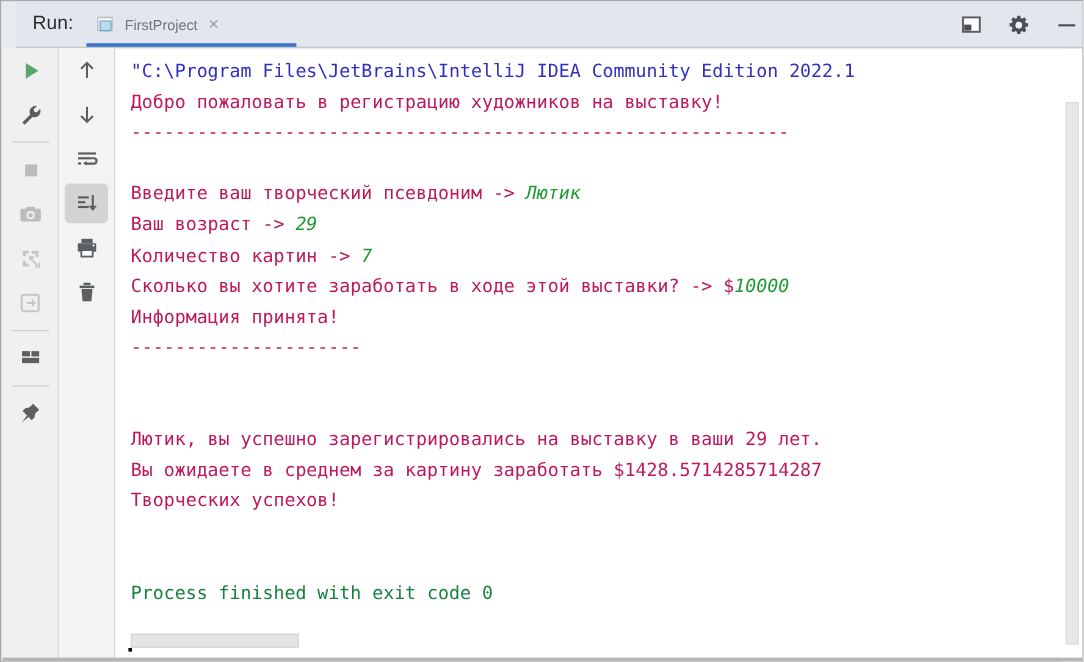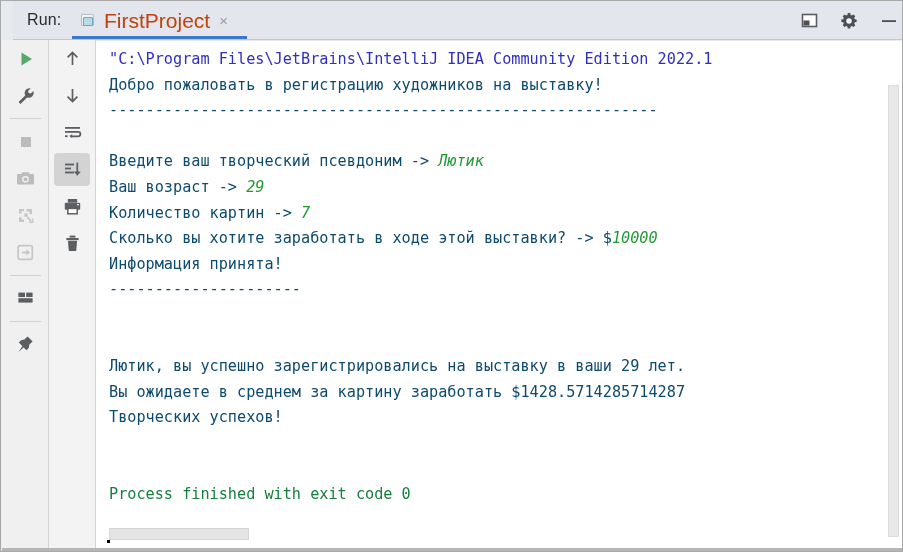--- a/index.html
+++ b/index.html
@@ -63,22 +63,22 @@
   }
   .tab-icon .inner {
     position: absolute; left: 3px; top: 4px;
     width: 10px; height: 9px;
     border: 1.5px solid #6aa9c9;
     background: #b9dceb;
     box-sizing: border-box;
     border-radius: 1px;
   }
   .tab-title {
-    font-size: 21px;
-    color: #c2410c;
+    font-size: 12px;
+    color: #737373;
     white-space: nowrap;
   }
   .tab-close {
     margin-left: 9px;
     font-size: 15px;
     color: #9a9ea4;
     line-height: 1;
     cursor: default;
   }
   .tab-underline {
@@ -157,21 +157,21 @@
     font-family: "DejaVu Sans Mono", monospace;
     font-size: 15.2px;
     line-height: 25.6px;
     white-space: pre;
     color: #000000;
   }
   .ln { display: block; height: 25.6px; }
   .c-path   { color: #2f2fbf; }
   .c-link   { color: #15803d; }
   .c-input  { color: #1f9a33; font-style: italic; }
-  .c-plain  { color: #0c4a6e; }
+  .c-plain  { color: #be185d; }
 
   
   .vscroll-track {
     position: absolute;
     right: 1px; top: 40px;
     width: 14px; height: 511px;
     background: #ffffff;
     border-left: 1px solid #ffffff;
   }
   .vscroll-thumb {

